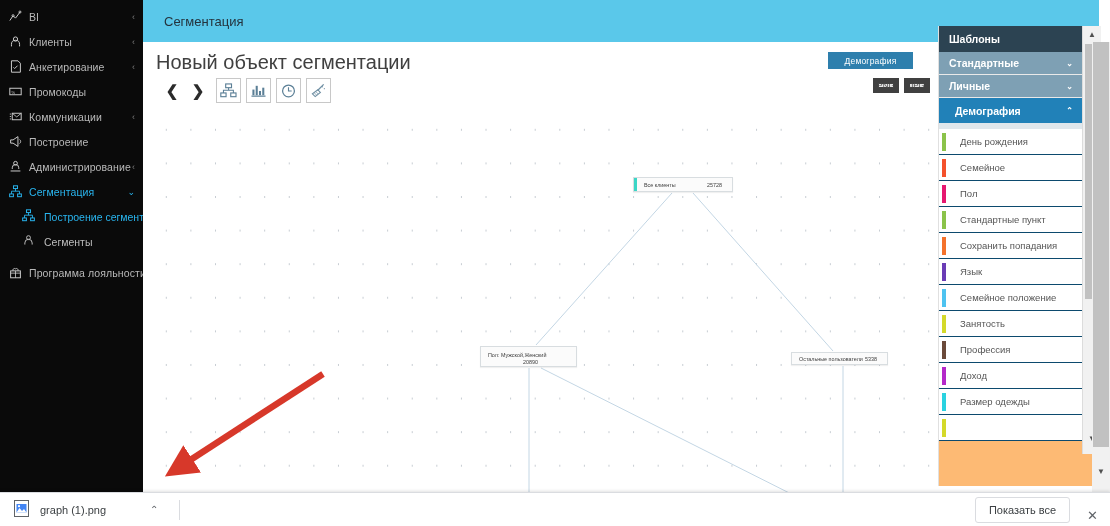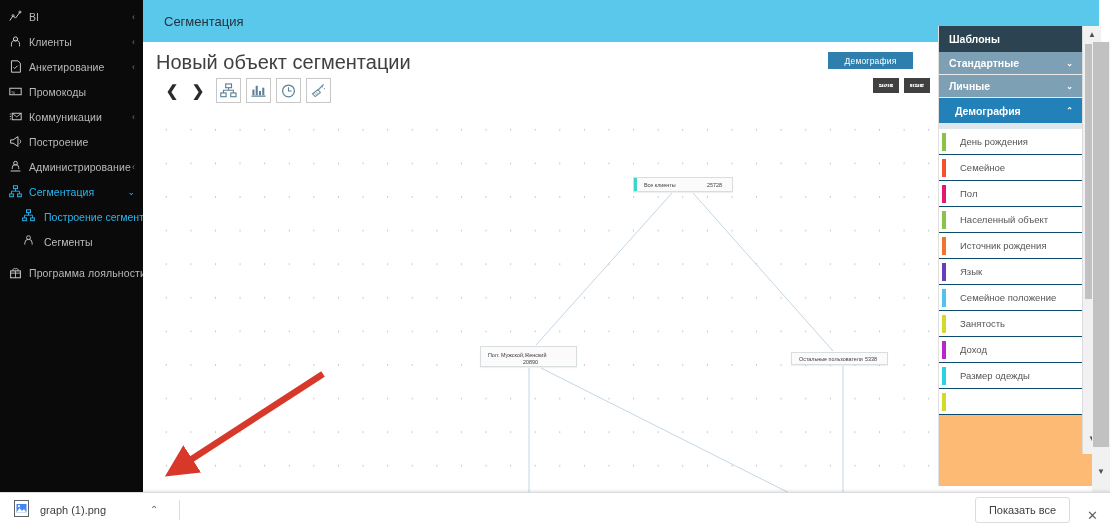--- a/index.html
+++ b/index.html
@@ -447,37 +447,41 @@
         <div class="rp-li">
             <span class="swatch" style="background:#f4512c"></span>
             <span class="lab">Семейное</span>
           </div>
         <div class="rp-li">
             <span class="swatch" style="background:#e5186f"></span>
             <span class="lab">Пол</span>
           </div>
         <div class="rp-li">
             <span class="swatch" style="background:#8bc34a"></span>
-            <span class="lab">Населенный объект</span>
+            <span class="lab">Стандартные пункт</span>
           </div>
         <div class="rp-li">
             <span class="swatch" style="background:#f4722c"></span>
-            <span class="lab">Источник рождения</span>
+            <span class="lab">Сохранить попадания</span>
           </div>
         <div class="rp-li">
             <span class="swatch" style="background:#6a3cb5"></span>
             <span class="lab">Язык</span>
           </div>
         <div class="rp-li">
             <span class="swatch" style="background:#4ec3f0"></span>
             <span class="lab">Семейное положение</span>
           </div>
         <div class="rp-li">
             <span class="swatch" style="background:#d4d92a"></span>
             <span class="lab">Занятость</span>
+          </div>
+        <div class="rp-li">
+            <span class="swatch" style="background:#6b4a3a"></span>
+            <span class="lab">Профессия</span>
           </div>
         <div class="rp-li">
             <span class="swatch" style="background:#b429c9"></span>
             <span class="lab">Доход</span>
           </div>
         <div class="rp-li">
             <span class="swatch" style="background:#2ad2e0"></span>
             <span class="lab">Размер одежды</span>
           </div>
         <div class="rp-li">

